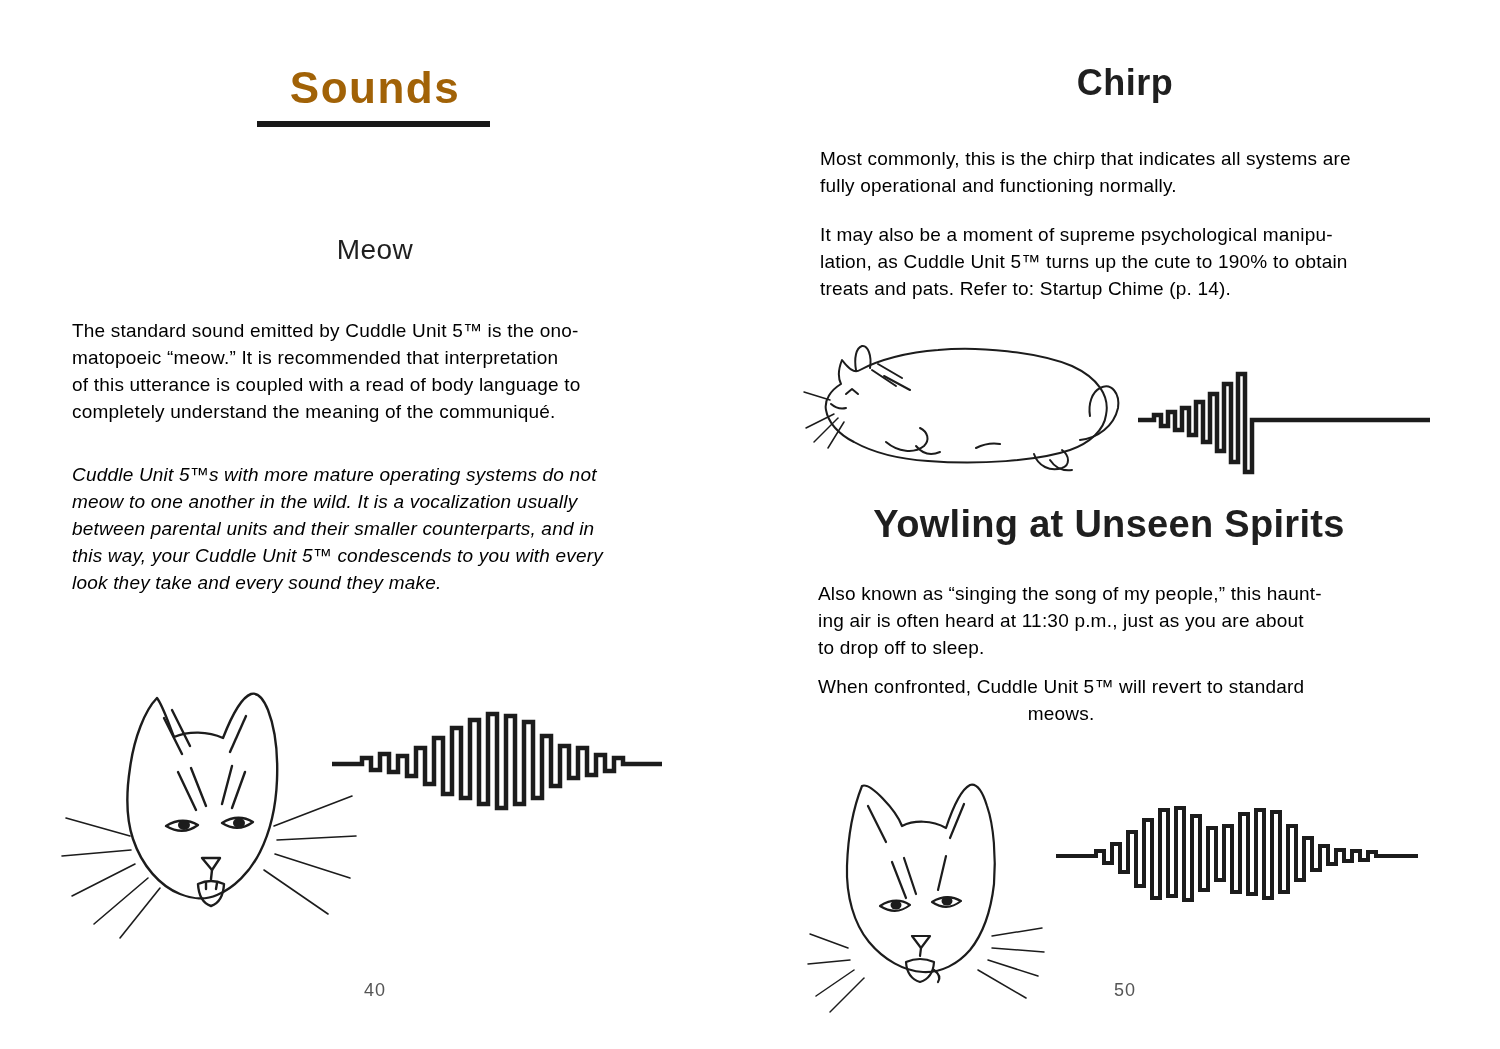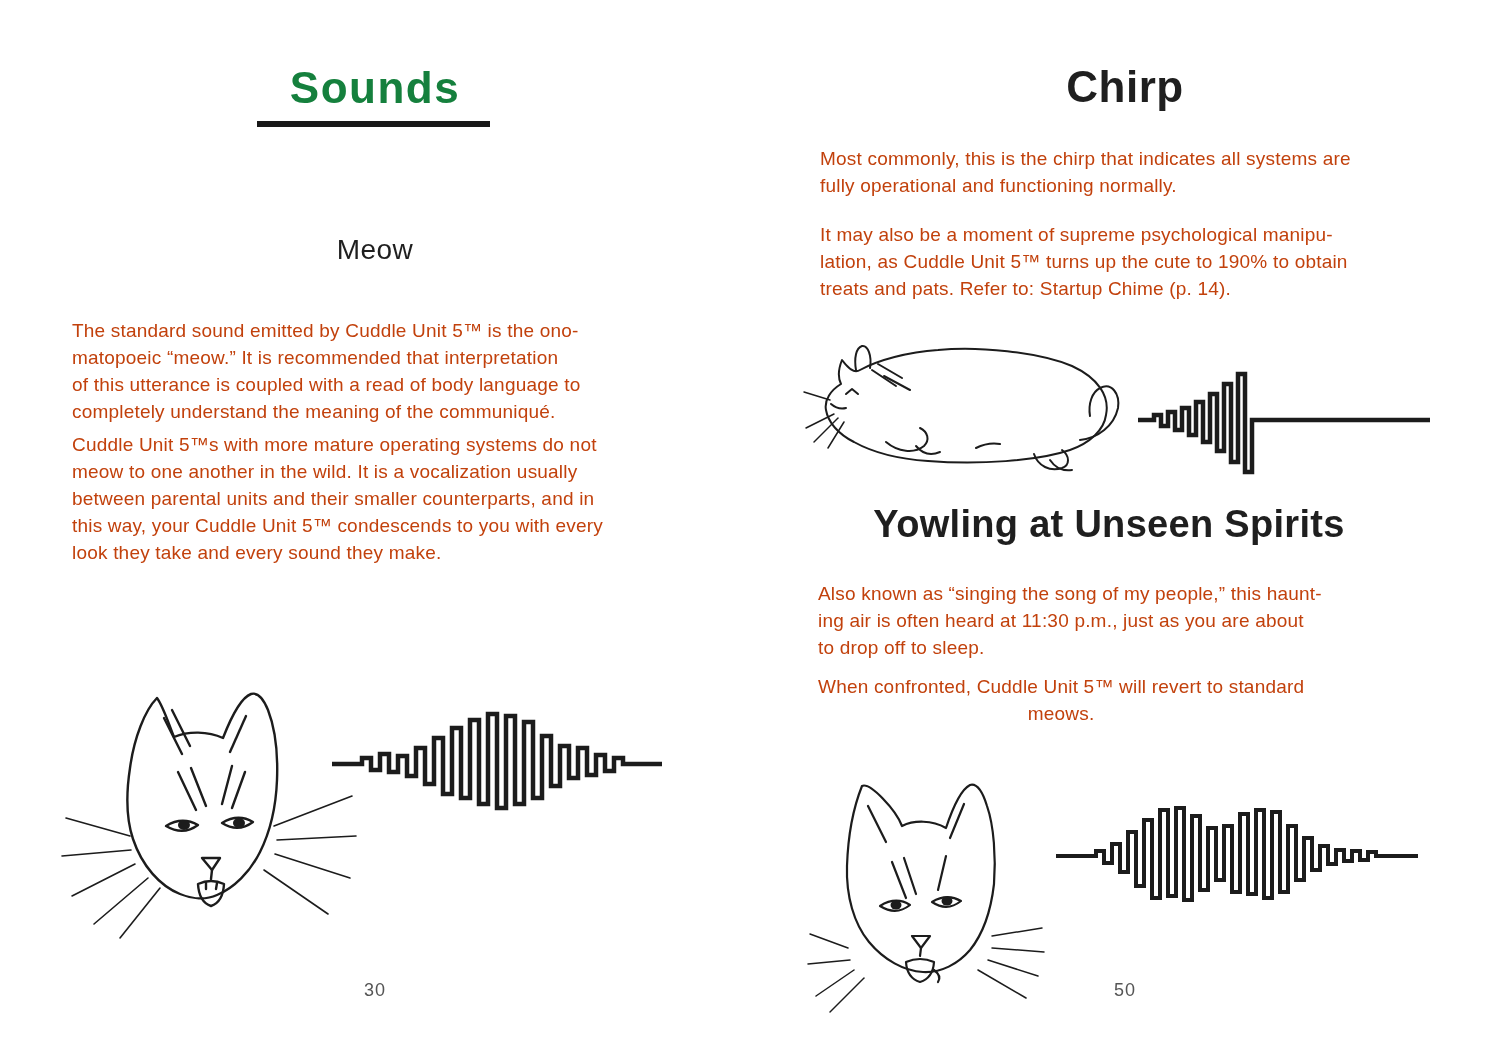--- a/index.html
+++ b/index.html
@@ -1,39 +1,39 @@
 <!DOCTYPE html>
 <html><head>
 <meta charset="utf-8">
 <style>
   html,body{margin:0;padding:0;background:#ffffff;}
   .spread{
     position:relative;width:1500px;height:1049px;background:#ffffff;
     font-family:"Liberation Sans",sans-serif;overflow:hidden;color:#1c1c1c;
   }
   .page-title{
-    position:absolute;margin:0;text-align:center;color:#15803d;
+    position:absolute;margin:0;text-align:center;color:#a16207;
     font-family:"Liberation Sans",sans-serif;font-weight:700;
   }
   .l-title{top:63px;left:0;width:750px;font-size:44px;letter-spacing:1.5px;}
   .title-underline{position:absolute;top:121px;left:257px;width:233px;height:6px;background:#181818;}
   .section-heading{
     position:absolute;margin:0;text-align:center;color:#1f1f1f;
     font-family:"Liberation Sans",sans-serif;
   }
   .l-h2{top:234px;left:0;width:750px;font-size:28px;font-weight:400;letter-spacing:0.5px;}
-  .r-title{top:62px;left:750px;width:750px;font-size:44px;letter-spacing:0.5px;}
+  .r-title{top:62px;left:750px;width:750px;font-size:36px;letter-spacing:0.5px;}
   .r-h2{top:503px;left:734px;width:750px;font-size:38px;font-weight:700;letter-spacing:0.3px;}
   .body-par{
     position:absolute;margin:0;white-space:pre;
-    font-size:19px;line-height:27px;letter-spacing:0.2px;color:#c2410c;
+    font-size:19px;line-height:27px;letter-spacing:0.2px;color:#000000;
     font-family:"Liberation Sans",sans-serif;font-weight:400;
   }
   .l-p1{top:317px;left:72px;}
-  .l-p2{top:431px;left:72px;}
+  .l-p2{top:461px;left:72px;font-style:italic;}
   .r-p1{top:145px;left:820px;}
   .r-p2{top:221px;left:820px;}
   .r-p3{top:580px;left:818px;}
   .r-p4{top:673px;left:818px;text-align:center;}
   .illus{position:absolute;}
   .cat1{top:676px;left:60px;width:300px;height:300px;}
   .wave1{top:700px;left:332px;width:330px;height:130px;}
   .cat2{top:330px;left:798px;width:335px;height:165px;}
   .wave2{top:356px;left:1138px;width:292px;height:130px;}
   .cat3{top:766px;left:806px;width:240px;height:250px;}
@@ -98,21 +98,21 @@
         <path d="M217,164 L296,160"></path>
         <path d="M215,178 L290,202"></path>
         <path d="M204,194 L268,238"></path>
       </g>
     </svg>
 
     <svg class="illus wave1" viewBox="0 0 330 130">
         <path d="M0 64 H30 V58 h9 V70 h9 V54 h9 V72 h9 V56 h9 V76 h9 V48 h9 V84 h9 V38 h9 V94 h9 V28 h9 V98 h9 V20 h9 V104 h9 V14 h9 V108 h9 V16 h9 V104 h9 V22 h9 V98 h9 V36 h9 V86 h9 V46 h9 V78 h9 V48 h9 V75 h9 V55 h9 V71 h9 V58 h9 V64 H330" fill="none" stroke="#1c1c1c" stroke-width="4.5" stroke-linejoin="miter"></path>
       </svg>
 
-    <p class="page-num l-num">30</p>
+    <p class="page-num l-num">40</p>
   </section>
 
   <section>
     <h1 class="section-heading r-title" style="font-weight:700;">Chirp</h1>
 
     <p class="body-par r-p1">Most commonly, this is the chirp that indicates all systems are
 fully operational and functioning normally.</p>
     <p class="body-par r-p2">It may also be a moment of supreme psychological manipu-
 lation, as Cuddle Unit 5™ turns up the cute to 190% to obtain
 treats and pats. Refer to: Startup Chime (p. 14).</p>

